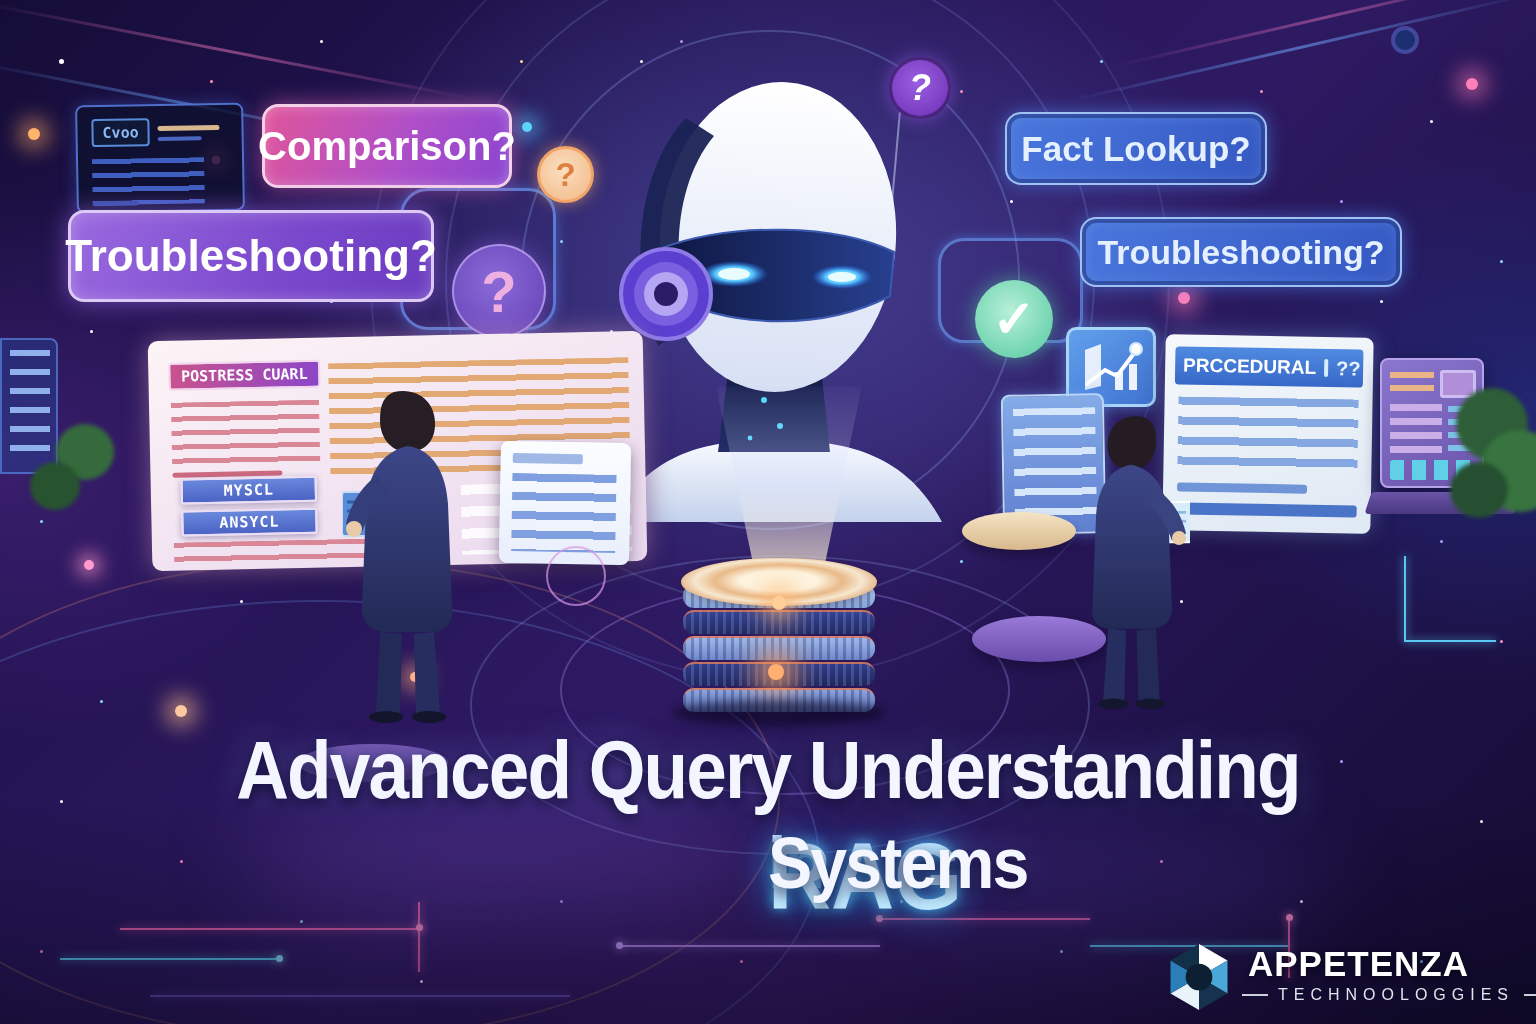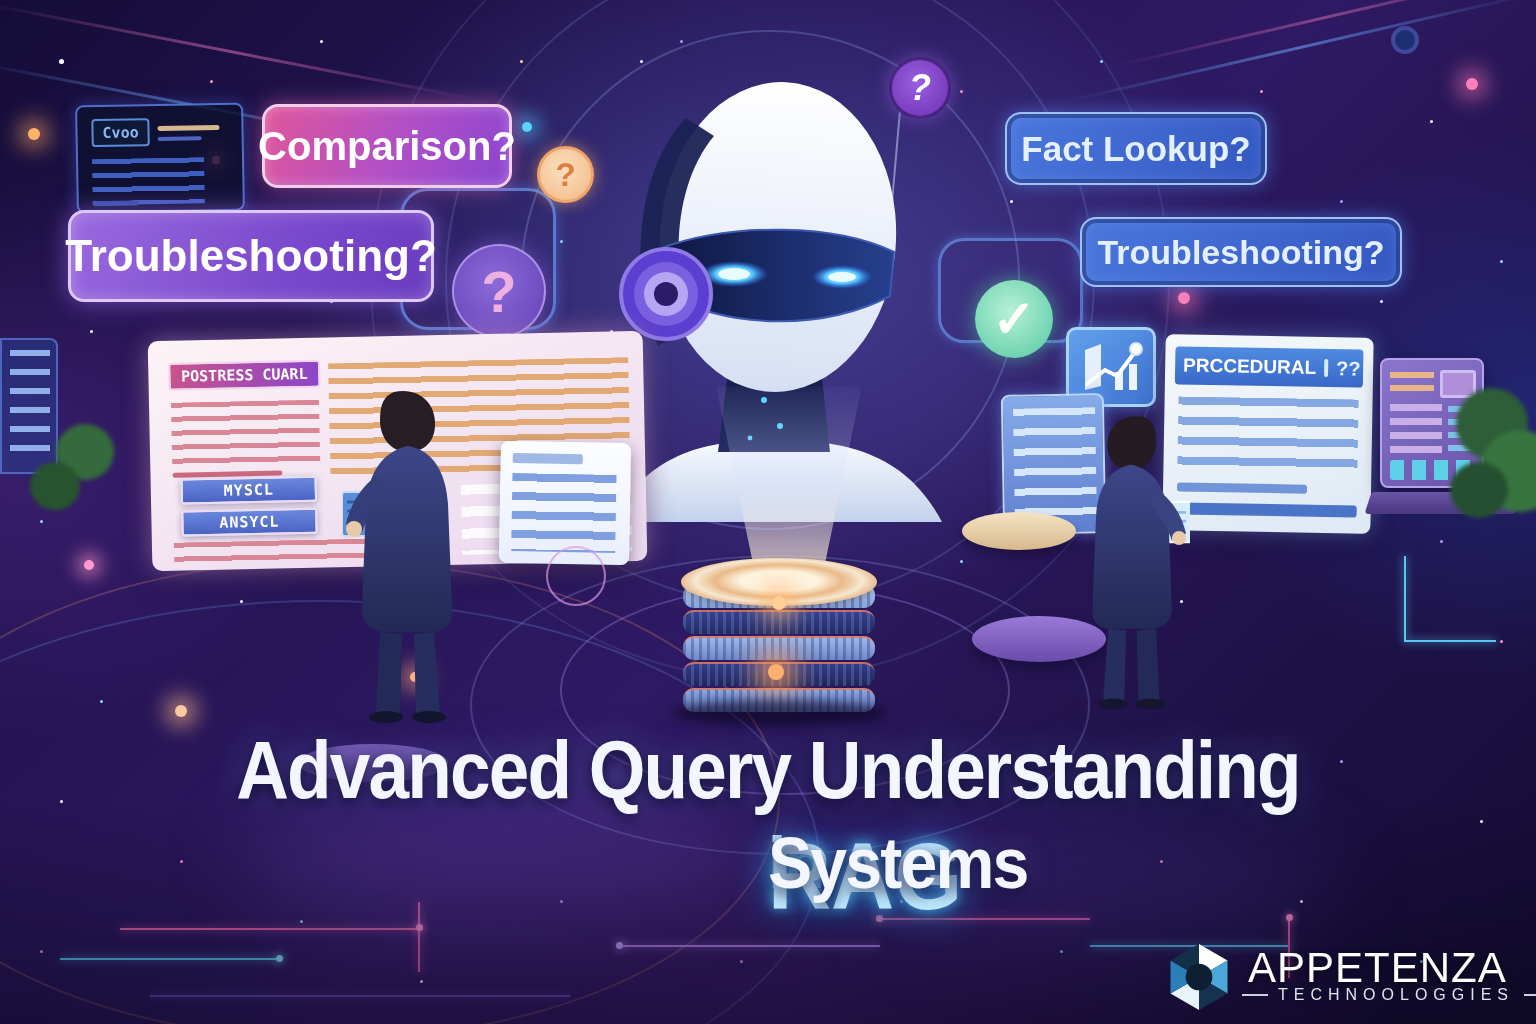--- a/index.html
+++ b/index.html
@@ -58,21 +58,21 @@
   .node{width:7px;height:7px;border-radius:50%;box-shadow:0 0 10px currentColor;background:currentColor;}
   
   .t1{left:0;right:0;top:724px;text-align:center;font-weight:bold;font-size:81px;letter-spacing:-2px;
     color:#f4f6ff;transform:scaleX(.9);text-shadow:0 5px 16px rgba(8,4,36,.85),0 0 34px rgba(140,160,255,.4);}
   .t2{left:0;right:0;top:822px;text-align:center;font-weight:bold;color:#f4f6ff;font-size:72px;letter-spacing:-2px;
     transform:scaleX(.92);text-shadow:0 5px 16px rgba(8,4,36,.85),0 0 30px rgba(140,160,255,.35);}
   .t2 b{position:static;font-size:95px;color:#bfeaff;letter-spacing:0;
     text-shadow:0 0 14px #59c9ff,0 0 40px #2f9fff,0 5px 16px rgba(8,4,36,.8);}
   .t2 span{position:static;}
   
-  .logo-name{font-weight:normal;font-size:42px;letter-spacing:1px;color:#fff;text-shadow:0 2px 6px rgba(0,0,10,.6);}
+  .logo-name{font-weight:bold;font-size:35px;letter-spacing:1px;color:#fff;text-shadow:0 2px 6px rgba(0,0,10,.6);}
   .logo-sub{font-size:16px;letter-spacing:6px;color:#dfe5ec;display:flex;align-items:center;gap:10px;}
   .logo-sub:before,.logo-sub:after{content:"";position:static;display:block;width:26px;height:2px;background:#c9d2da;}
   .mono{font-family:"DejaVu Sans Mono",monospace;}
 </style>
 </head>
 <body>
 
 <div id="poster">
 
   <div class="ring" style="left:520px;top:30px;width:500px;height:500px;"></div>

